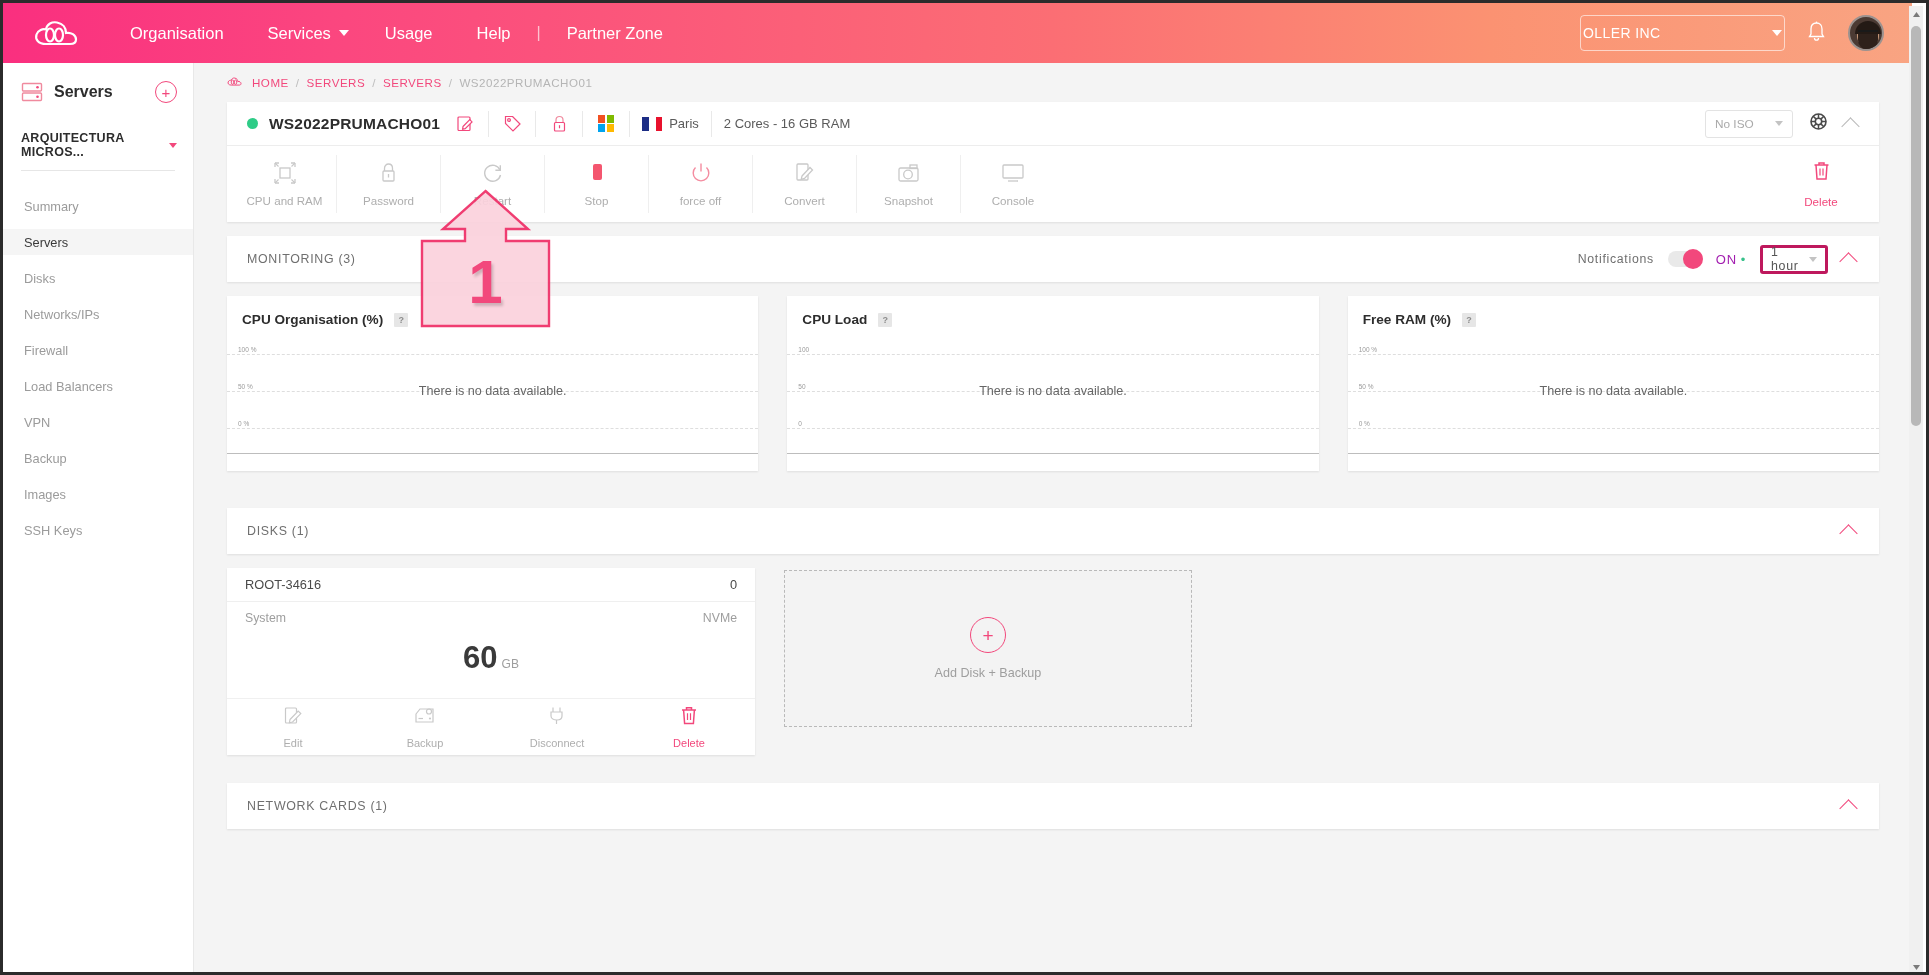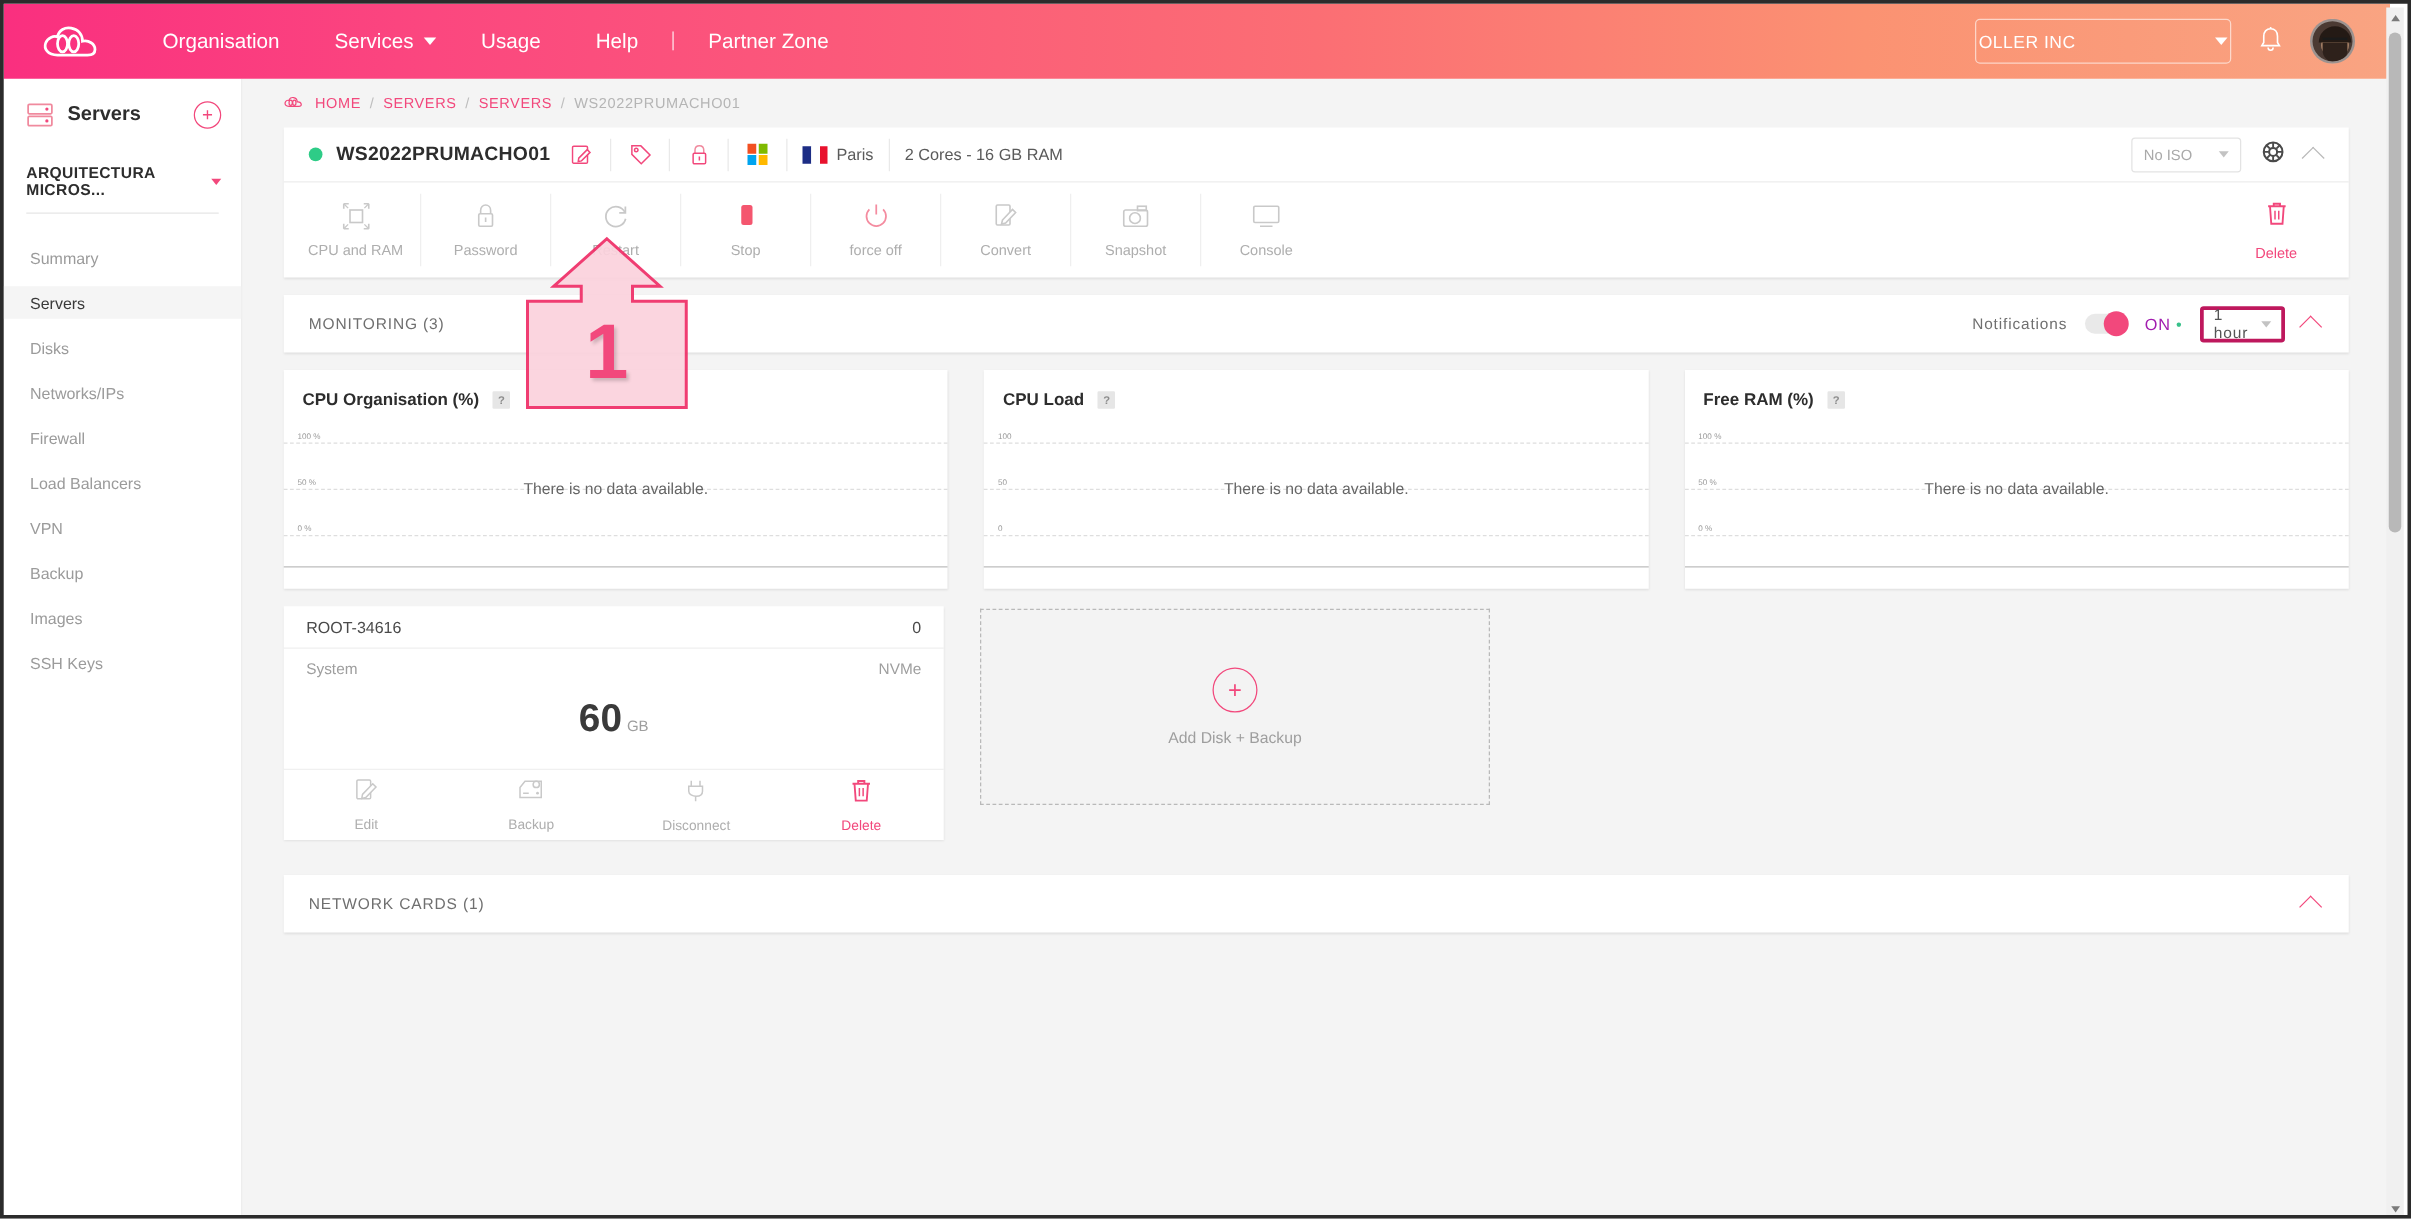--- a/index.html
+++ b/index.html
@@ -610,20 +610,28 @@
           <div class="gline" style="top:84px"></div>
           <span class="axlbl" style="top:2px">100 %</span>
           <span class="axlbl" style="top:39px">50 %</span>
           <span class="axlbl" style="top:76px">0 %</span>
           <div class="nodata">There is no data available.</div>
           <div class="plot-base"></div>
         </div>
       </div>
     </div>
 
+    <div class="card" style="margin-top:37px">
+      <div class="sect">
+        <span>DISKS (1)</span>
+        <div class="right">
+          <span class="chev-up" style="margin-top:5px"></span>
+        </div>
+      </div>
+    </div>
 
     <div class="disk-area">
       <div class="disk-card">
         <div class="disk-top">
           <span>ROOT-34616</span>
           <span>0</span>
         </div>
         <div class="disk-sub">
           <span>System</span>
           <span>NVMe</span>

